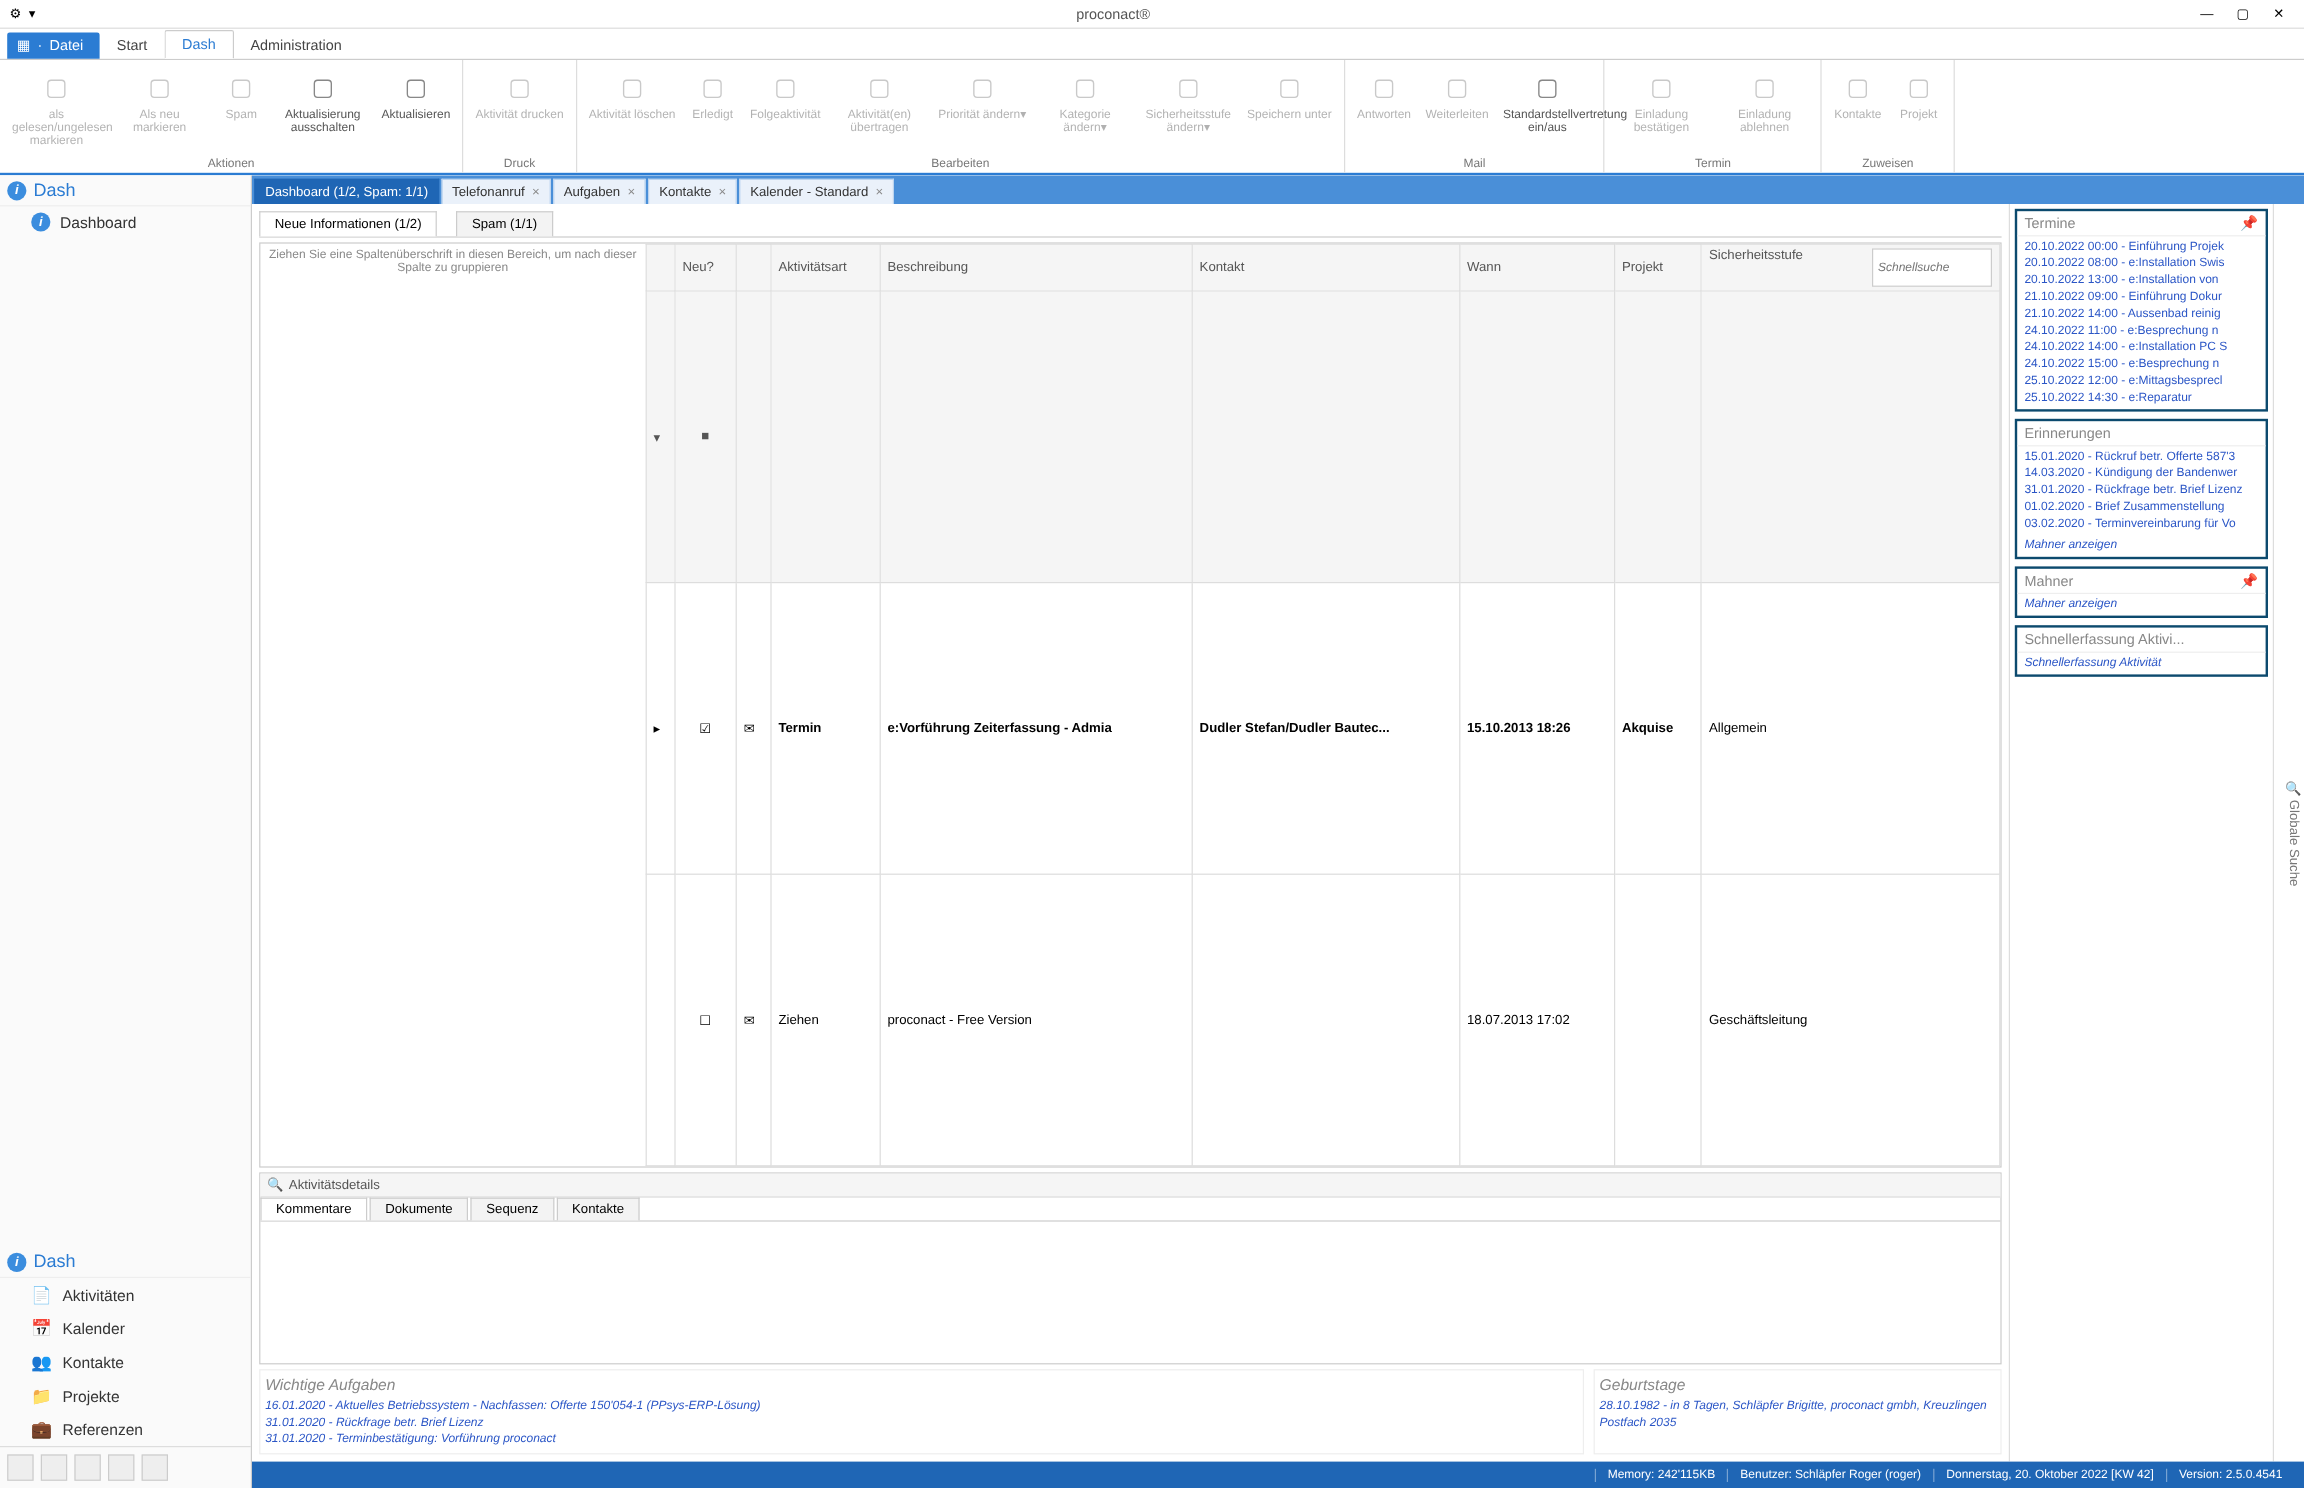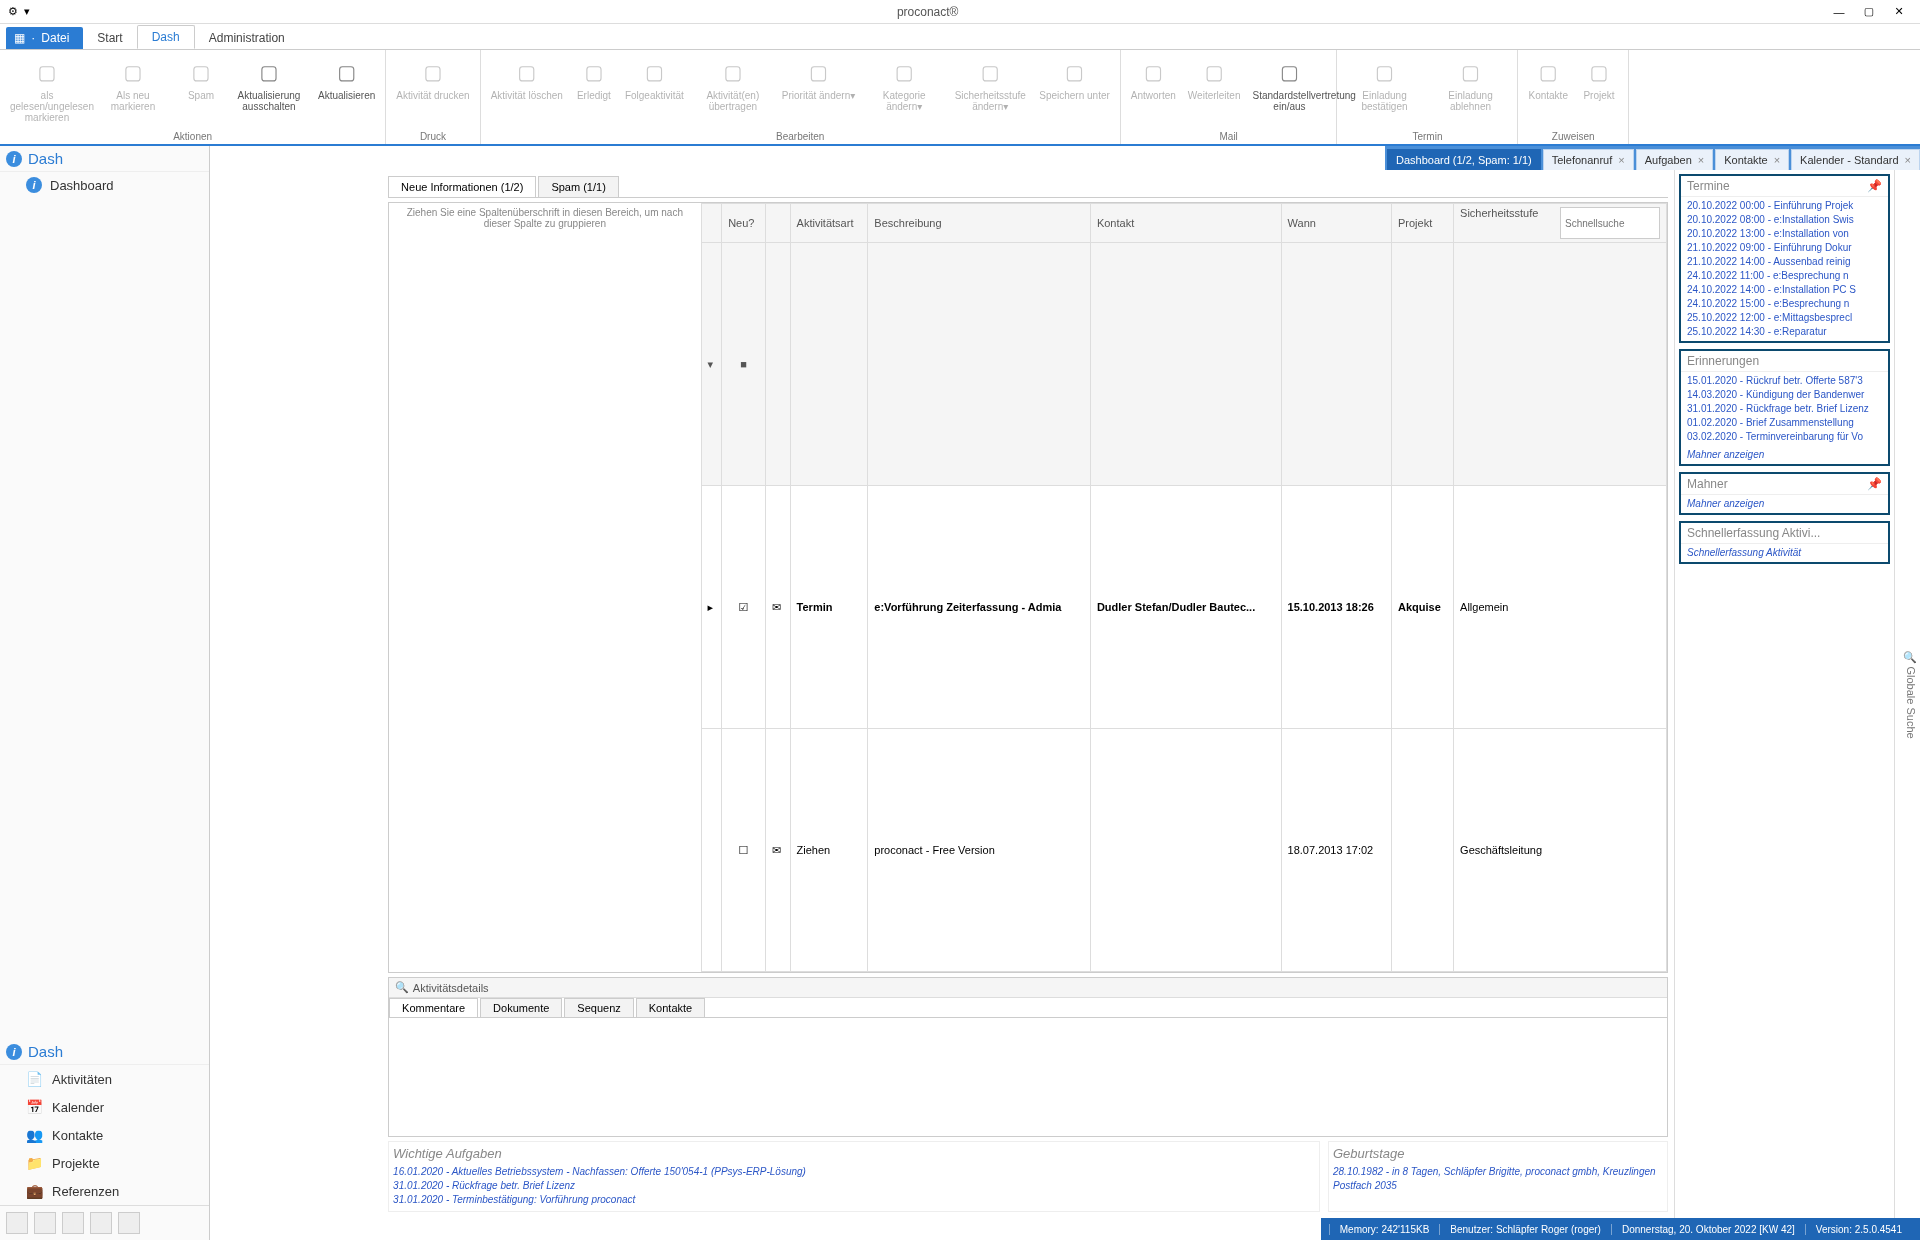--- a/index.html
+++ b/index.html
@@ -32,40 +32,40 @@
 
 .body { flex:1; display:flex; overflow:hidden;}
 .sidebar { width: 210px; border-right: 1px solid #ccc; display:flex; flex-direction:column; background:#fafafa;}
 .sb-head { color:#2b7cd3; font-size:15px; padding:4px 6px; display:flex; align-items:center; gap:6px; border-bottom:1px solid #eee;}
 .sb-item { padding:5px 6px 5px 26px; color:#333; cursor:pointer; font-size:13px; display:flex; align-items:center; gap:8px;}
 .sb-item .ic { width:18px; height:18px; display:inline-flex; align-items:center; justify-content:center; font-size:14px;}
 .sb-spacer { flex:1; }
 .sb-toolbar { display:flex; gap:6px; padding:6px; border-top:1px solid #ddd;}
 .sb-toolbar .ic { width:22px; height:22px; background:#eee; border:1px solid #ccc; display:inline-block;}
 
-.main { flex:1; display:flex; flex-direction:column; overflow:hidden;align-items:flex-end;}
+.main { flex:1; display:flex; flex-direction:column; overflow:hidden;}
 .doc-tabs { height:24px; background:#4a8fd8; display:flex; align-items:flex-end;}
 .doc-tab { padding:4px 8px; font-size:11px; background:#eaf1fa; border:1px solid #bcd4ef; border-bottom:none; margin-left:2px; display:flex; align-items:center; gap:6px; color:#333; cursor:pointer;}
 .doc-tab.active { background:#1f66b5; color:#fff; border-color:#1f66b5;}
 .doc-tab .x { color:#888; cursor:pointer;}
 
 .content { flex:1; display:flex; overflow:hidden;}
 .center { flex:1; display:flex; flex-direction:column; padding:6px; gap:4px; overflow:hidden;}
 .panel-title { color:#2b7cd3; font-size:17px; padding:2px 4px;}
-.subtabs { display:flex; border-bottom:1px solid #ccc;}
+.subtabs { display:flex; border-bottom:1px solid #ccc;gap:14px;}
 .subtab { padding:4px 12px; border:1px solid #ccc; border-bottom:none; background:#f3f3f3; font-size:11px; cursor:pointer; margin-right:2px;}
 .subtab.active { background:#fff;}
 
 .grid-wrap { flex:1; border:1px solid #ccc; display:flex; flex-direction:row; overflow:hidden;}
 .grid-group-hint { text-align:center; color:#888; font-size:10px; padding:4px;}
 .grid { width:100%; border-collapse:collapse; font-size:11px;}
 .grid th, .grid td { border:1px solid #ddd; padding:3px 6px; text-align:left; white-space:nowrap; overflow:hidden;}
 .grid th { background:#f5f5f5; color:#555; font-weight:normal;}
 .grid td.b { font-weight:bold;}
-.quicksearch { float:right; width:100px; font-size:10px; height:18px; border:1px solid #ccc; padding:15px 4px;}
+.quicksearch { float:right; width:100px; font-size:10px; height:18px; border:1px solid #ccc; padding:15px 4px;font-style:italic;}
 .grid-space { flex:1; }
 .scrollbar { height:14px; background:#f0f0f0; border-top:1px solid #ccc; position:relative;}
 .scrollbar .thumb { position:absolute; left:4%; width:50%; top:2px; bottom:2px; background:#c8c8c8; border-radius:2px;}
 
 .details { border:1px solid #ccc; height:160px; display:flex; flex-direction:column;}
 .details-head { padding:3px 6px; background:#f5f5f5; color:#555; font-size:11px; border-bottom:1px solid #ddd; display:flex; align-items:center; gap:4px;}
 .details-tabs { display:flex; border-bottom:1px solid #ccc;}
 .details-tab { padding:3px 12px; border:1px solid #ccc; border-bottom:none; margin-right:2px; background:#f3f3f3; font-size:11px; cursor:pointer;}
 .details-tab.active { background:#fff;}
 .details-body { flex:1; }

